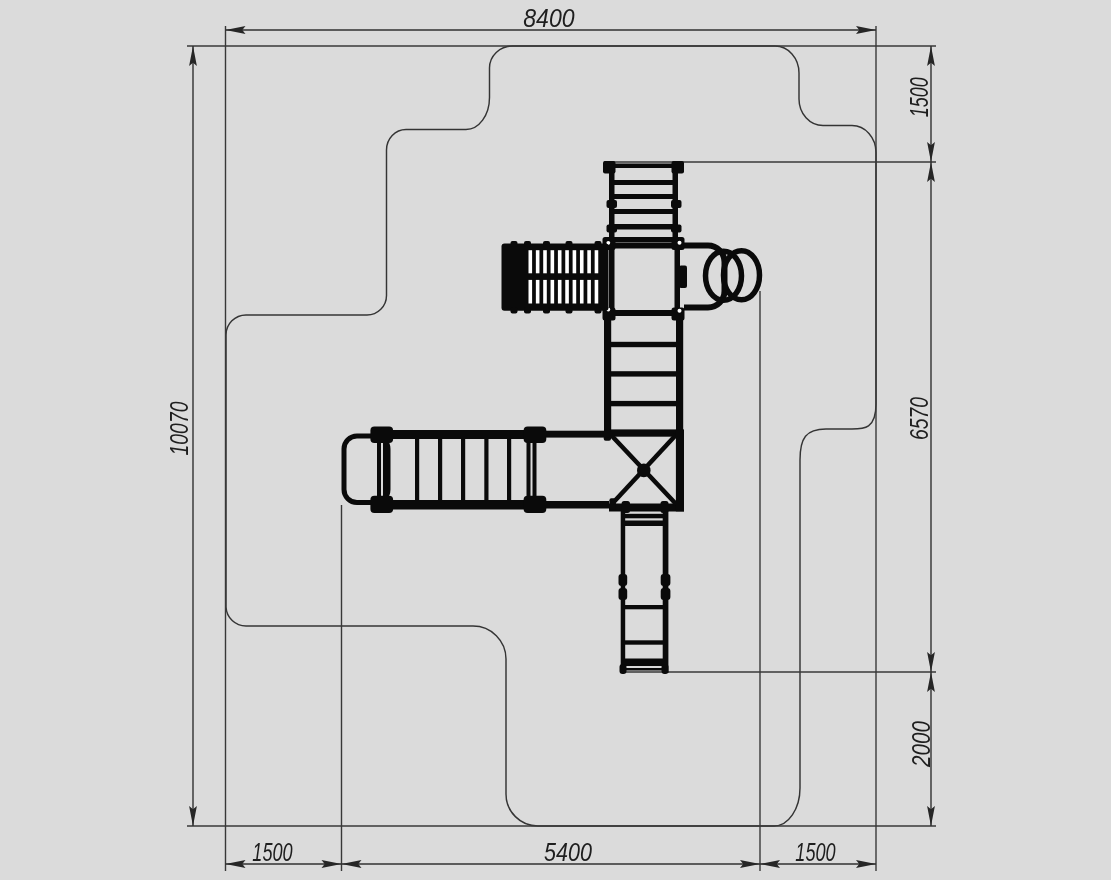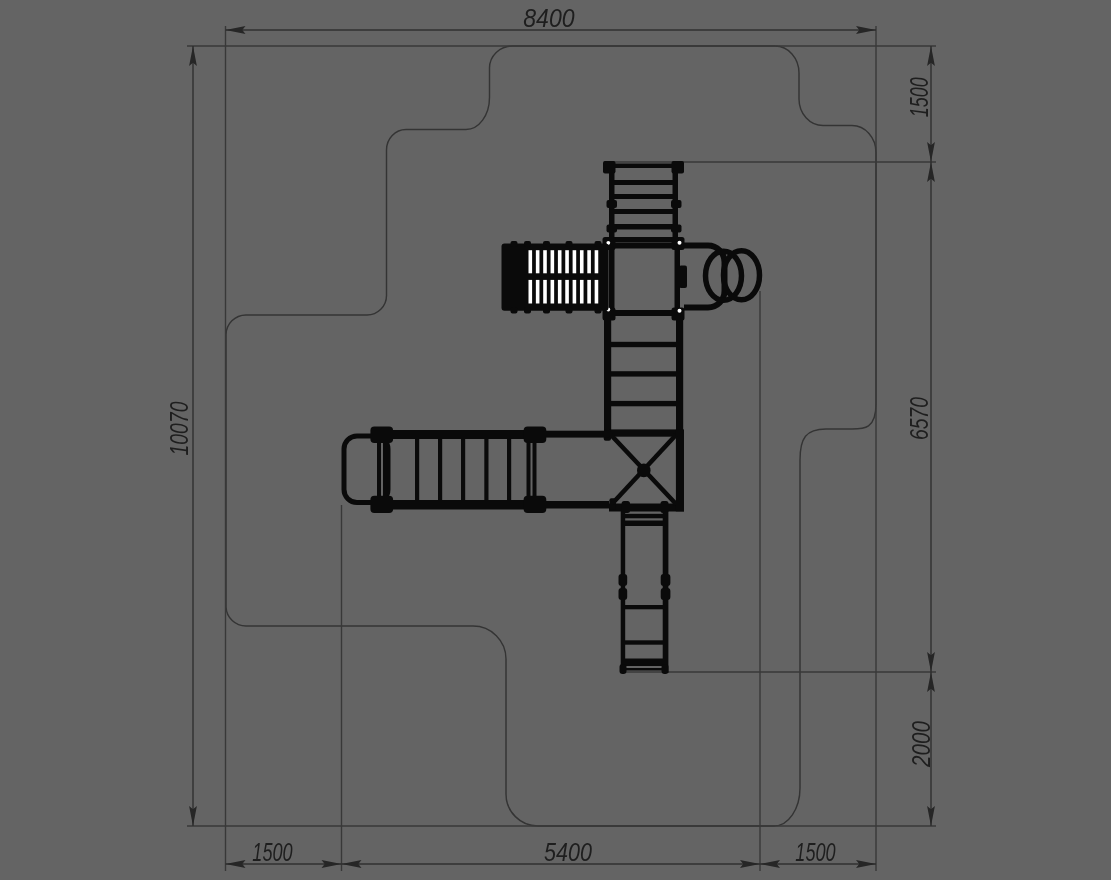--- a/index.html
+++ b/index.html
@@ -1,16 +1,16 @@
 <!DOCTYPE html>
 <html><head>
 <meta charset="utf-8">
 <style>
   html,body{margin:0;padding:0;background:#ffffff;}
-  .page{width:1111px;height:880px;position:relative;background:#15803d;filter:grayscale(1) blur(0.4px);text-align:center;}
+  .page{width:1111px;height:880px;position:relative;background:#fde047;filter:grayscale(1) blur(0.4px);text-align:center;}
   svg{position:absolute;top:0;left:0;}
   text{font-family:"Liberation Sans", sans-serif;font-style:italic;fill:#1e1e1e;}
 </style>
 </head>
 <body>
 <div class="page">
 <svg width="1111" height="880" viewBox="0 0 1111 880" style="opacity:0.999">
   <defs></defs>
 
   <g id="boundary" fill="none" stroke="#343434" stroke-width="1.45">

